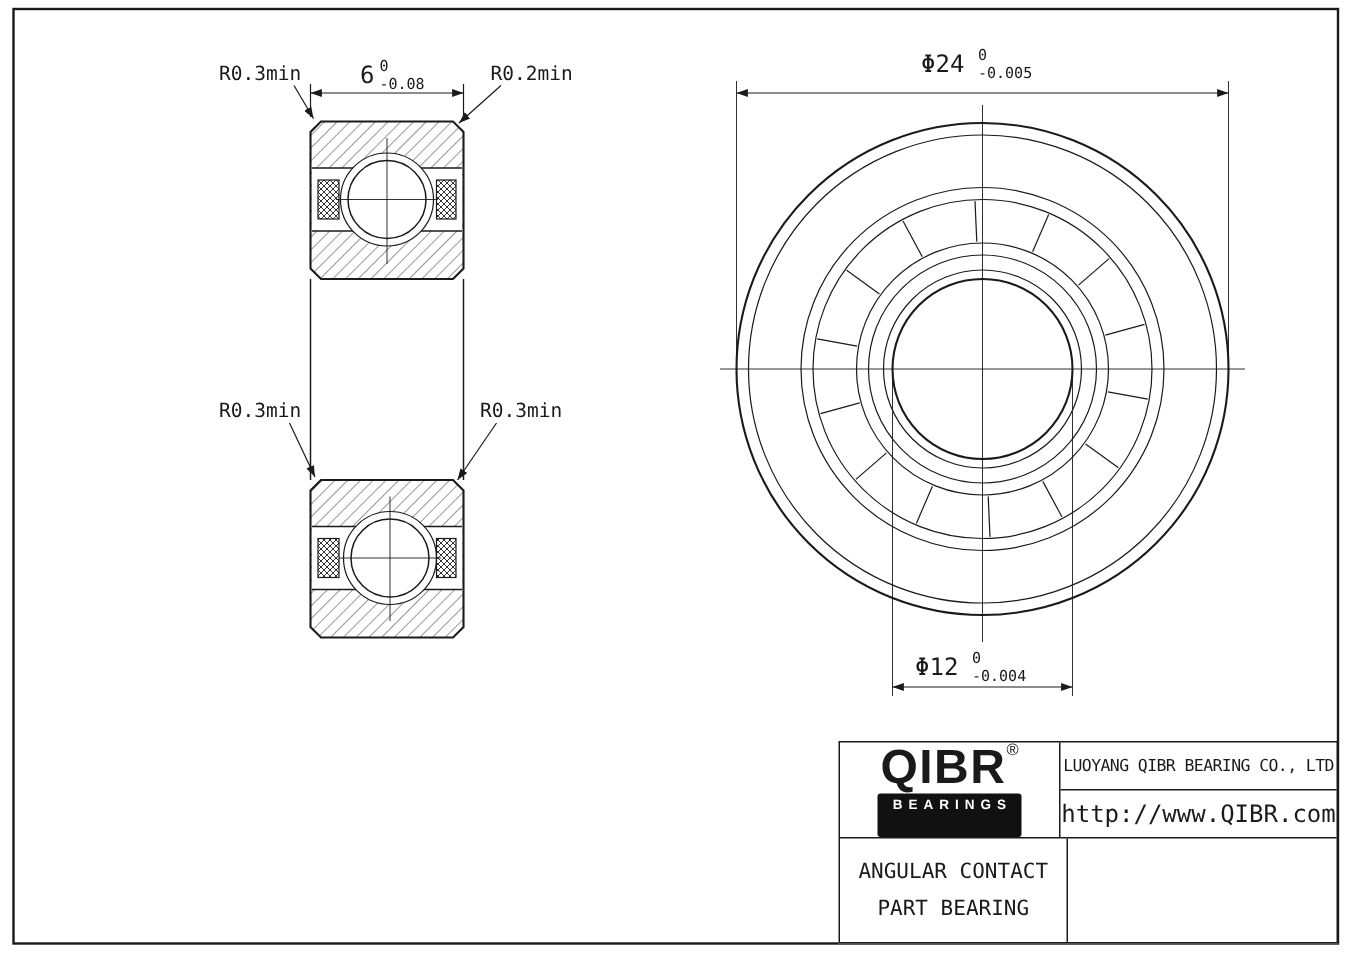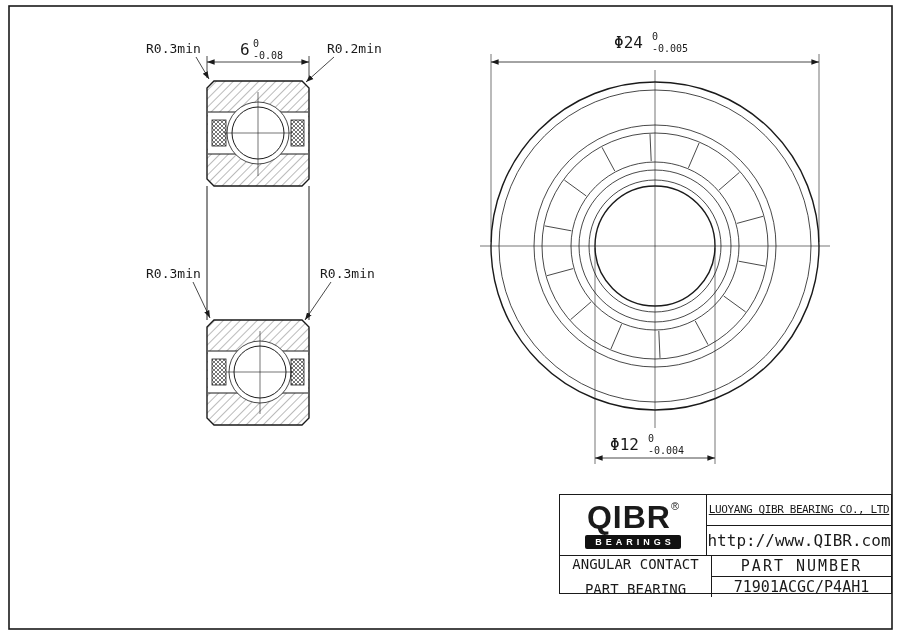--- a/index.html
+++ b/index.html
@@ -20,34 +20,34 @@
   .hatchln{ stroke:var(--line,#1a1a1a); stroke-width:0.6; }
   .arrfill{ fill:var(--line,#1a1a1a); stroke:none; }
 
   
   .cad{ font-family:"DejaVu Sans Mono", monospace; fill:var(--line,#1a1a1a); }
   .t16{ font-size:16px; }
   .t13{ font-size:13px; }
   .t10{ font-size:10px; }
 
   
-  .title-block{ position:absolute; left:559px; top:494px; width:333px; height:100px;
+  .title-block{ position:absolute; left:559px; top:494px; width:333px; height:135px;
     border:1.6px solid var(--line); background:#fff; display:flex; flex-direction:column;
     color:var(--line); }
   .tb-top{ flex:0 0 61px; display:flex; border-bottom:1.4px solid var(--line); }
   .tb-logo{ flex:0 0 147px; border-right:1.4px solid var(--line); display:flex;
     flex-direction:column; align-items:center; justify-content:center; }
   .logo-row{ line-height:1; }
   .logo-text{ font-family:"Liberation Sans", sans-serif; font-weight:bold; font-size:32px; letter-spacing:1px; }
   .logo-reg{ font-size:11px; vertical-align:top; font-family:"Liberation Sans", sans-serif; }
   .logo-bar{ margin-top:2px; background:var(--logo_bar,#111); color:#fff; font-size:9px; font-weight:bold;
-    letter-spacing:4px; padding:2px 6px 2px 10px; border-radius:2px; font-family:"Liberation Sans", sans-serif; }
+    letter-spacing:4px; padding:2px 6px 17px 10px; border-radius:2px; font-family:"Liberation Sans", sans-serif; }
   .tb-co{ flex:1; display:flex; flex-direction:column; }
   .tb-company{ flex:1; display:flex; align-items:center; justify-content:center;
-    font-size:11px; letter-spacing:-0.4px; border-bottom:1px solid var(--line); white-space:nowrap;text-decoration:underline; }
+    font-size:11px; letter-spacing:-0.4px; border-bottom:1px solid var(--line); white-space:nowrap; }
   .tb-website{ flex:1; display:flex; align-items:center; justify-content:center; font-size:16px; white-space:nowrap; }
   .tb-bottom{ flex:1; display:flex; }
   .tb-product{ flex:0 0 152px; border-right:1.4px solid var(--line); display:flex; flex-direction:column;
     align-items:center; justify-content:center; gap:9px; font-size:14px; white-space:nowrap; }
   .tb-part{ flex:1; display:flex; flex-direction:column; }
   .tb-part-label{ flex:1; display:flex; align-items:center; justify-content:center; font-size:15px;
     letter-spacing:2px; border-bottom:1px solid var(--line); white-space:nowrap; }
   .tb-part-value{ flex:1; display:flex; align-items:center; justify-content:center; font-size:15px; white-space:nowrap; }
 </style>
 </head>
@@ -177,20 +177,16 @@
       <div class="tb-co">
         <div class="tb-company">LUOYANG QIBR BEARING CO., LTD</div>
         <div class="tb-website">http://www.QIBR.com</div>
       </div>
     </div>
     <div class="tb-bottom">
       <div class="tb-product">
         <div>ANGULAR CONTACT</div>
         <div>PART BEARING</div>
       </div>
-      <div class="tb-part">
-        <div class="tb-part-label">PART NUMBER</div>
-        <div class="tb-part-value">71901ACGC/P4AH1</div>
-      </div>
     </div>
   </div>
 
 </div>
 
 </body></html>

